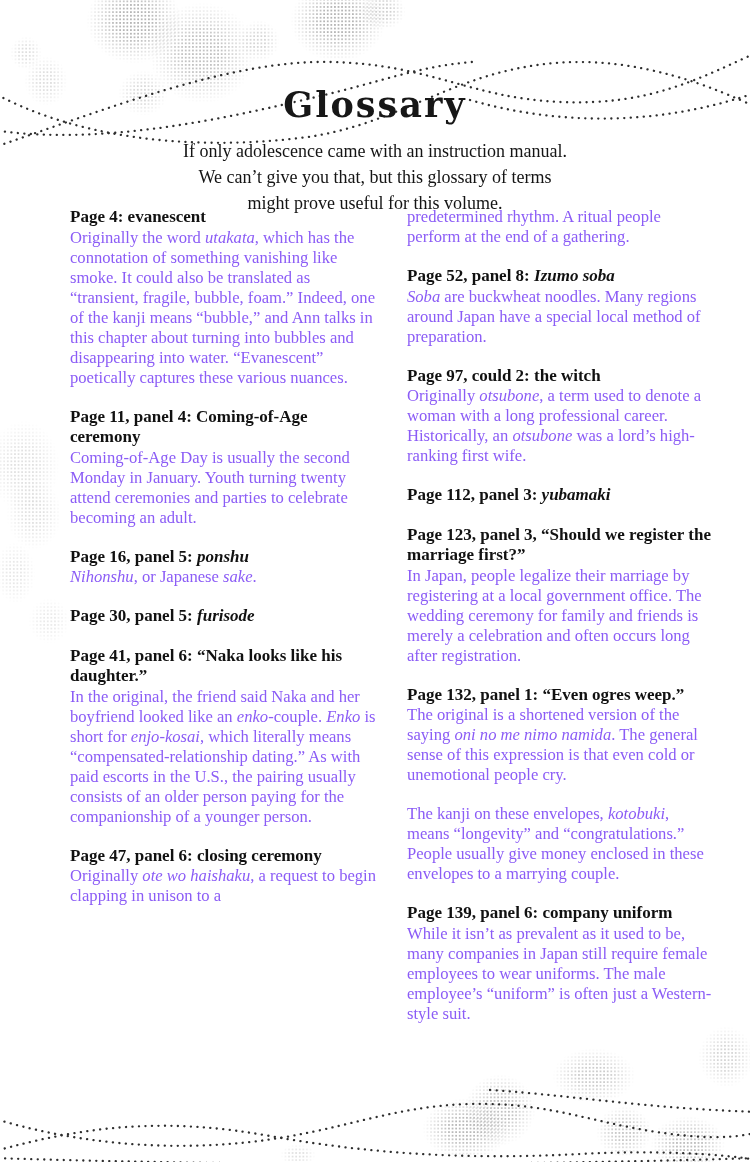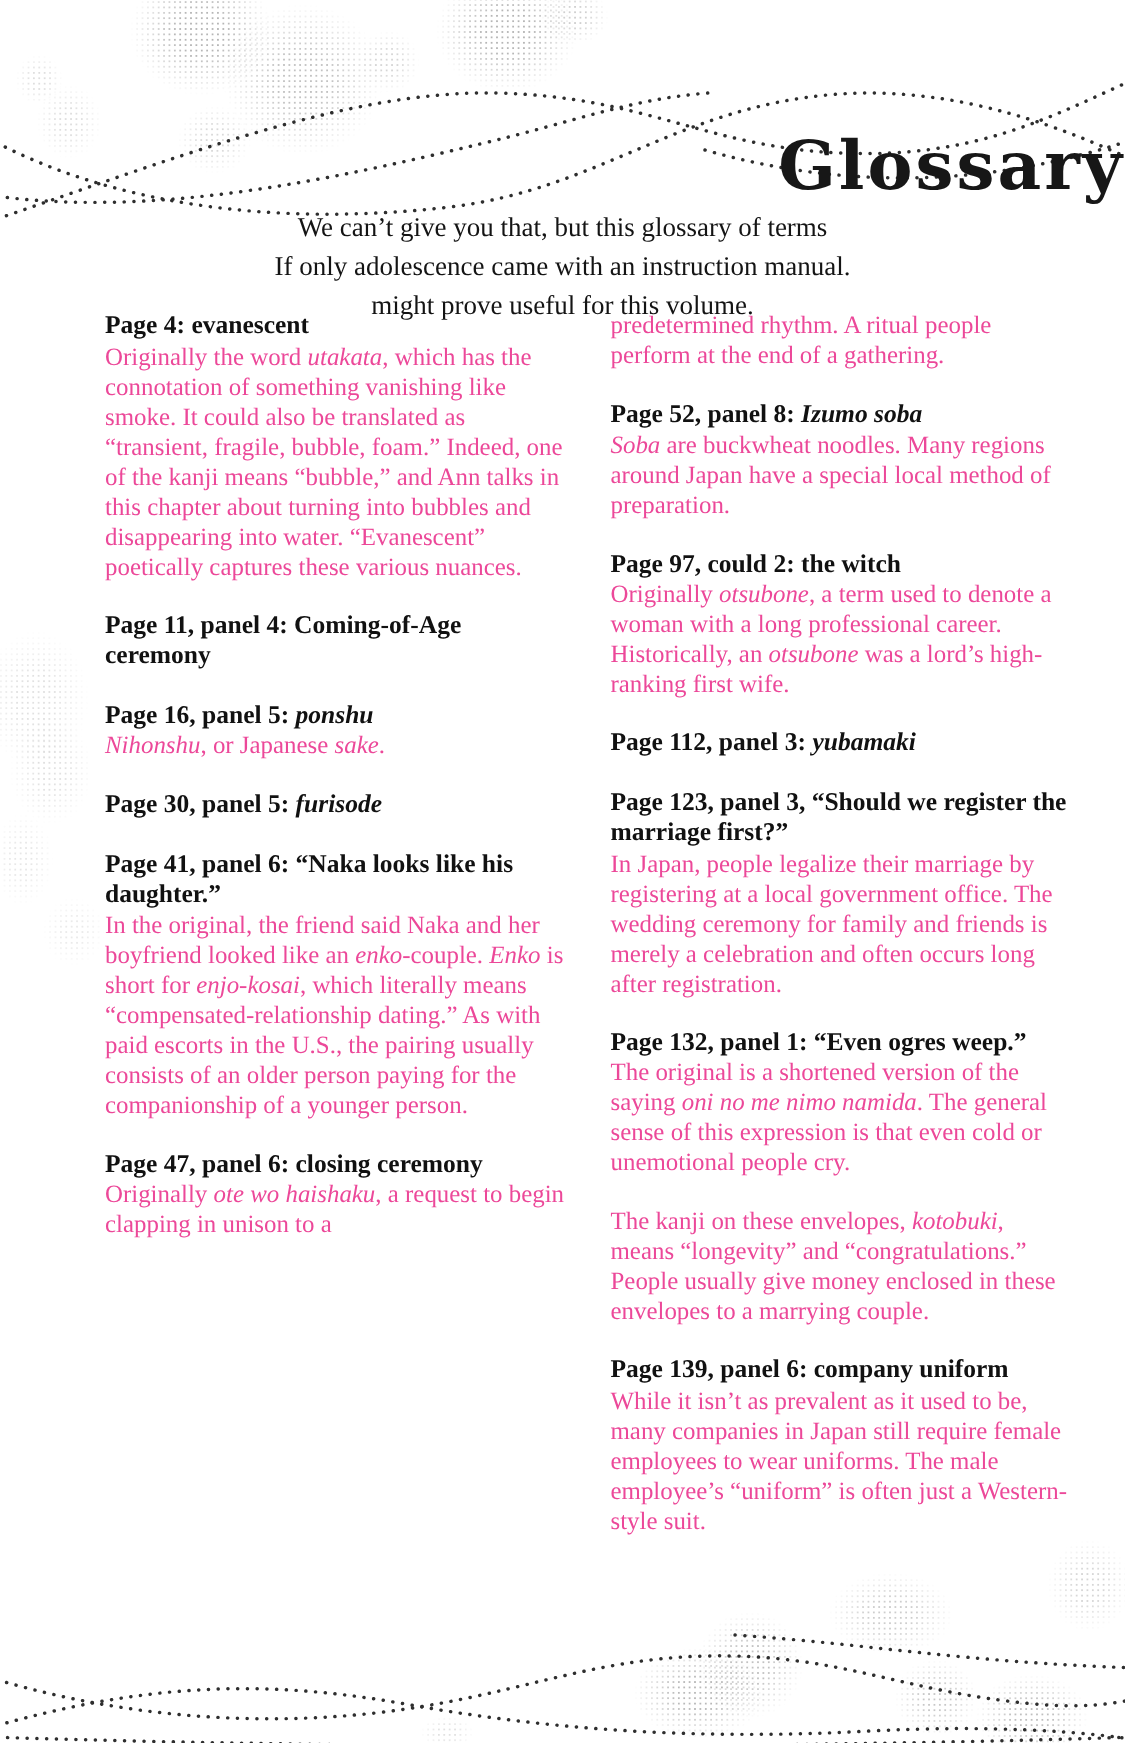--- a/index.html
+++ b/index.html
@@ -52,24 +52,24 @@
   .ht16 { left: 596px; top: 1106px; width: 56px;  height: 52px;  opacity: .38; }
   .ht17 { left: 650px; top: 1116px; width: 76px;  height: 56px;  opacity: .44; }
   .ht18 { left: 698px; top: 1026px; width: 56px;  height: 62px;  opacity: .28; }
   .ht19 { left: 280px; top: 1144px; width: 36px;  height: 22px;  opacity: .20; }
   
   .title {
     position: absolute;
     top: 84px;
     left: 0;
     width: 100%;
-    text-align: right;
+    text-align: center;
     font-family: "DejaVu Serif", serif;
     font-weight: 700;
-    font-size: 45px;
+    font-size: 35px;
     letter-spacing: 2px;
     color: #171717;
   }
   .intro {
     position: absolute;
     top: 138px;
     left: 0;
     width: 100%;
     text-align: center;
     font-size: 18px;
@@ -81,21 +81,21 @@
     position: absolute;
     top: 207px;
     left: 70px;
     right: 36px;
     display: flex;
     gap: 30px;
   }
   .col { flex: 1 1 0; }
   .entry { margin-bottom: 19px; font-size: 16.6px; line-height: 20px; }
   .entry-heading { font-weight: 700; font-size: 17px; line-height: 20.5px; color: #111; }
-  .entry-body { color: #ec4899; }
+  .entry-body { color: #8b5cf6; }
   .entry em { font-style: italic; }
 </style>
 </head>
 <body>
 
 <div class="page">
 
   <div class="halftone ht1"></div>
   <div class="halftone ht2"></div>
   <div class="halftone ht3"></div>
@@ -125,33 +125,34 @@
 
   <svg class="wave-svg wave-bottom" width="750" height="140" viewBox="0 0 750 140" aria-hidden="true">
     <path d="M -8 96 C 70 120, 160 130, 250 120 C 340 110, 390 84, 470 82 C 560 80, 600 106, 690 114 C 720 117, 745 114, 758 110"></path>
     <path d="M -8 130 C 90 102, 170 96, 270 114 C 370 132, 470 138, 580 132 C 660 128, 720 132, 758 138"></path>
     <path d="M -8 136 C 250 144, 500 144, 758 136"></path>
     <path d="M 490 68 C 580 74, 640 86, 758 90"></path>
   </svg>
 
   <div class="title">Glossary</div>
   <div class="intro">
+    <div>If only adolescence came with an instruction manual.</div>
     <div>We can’t give you that, but this glossary of terms</div>
-    <div>If only adolescence came with an instruction manual.</div>
     <div>might prove useful for this volume.</div>
   </div>
 
   <div class="columns">
     <div class="col">
         <div class="entry">
           <div class="entry-heading"><span>Page 4: evanescent</span></div>
           <div class="entry-body"><span>Originally the word </span><em>utakata</em><span>, which has the connotation of something vanishing like smoke. It could also be translated as “transient, fragile, bubble, foam.” Indeed, one of the kanji means “bubble,” and Ann talks in this chapter about turning into bubbles and disappearing into water. “Evanescent” poetically captures these various nuances.</span></div>
         </div>
         <div class="entry">
           <div class="entry-heading"><span>Page 11, panel 4: Coming-of-Age ceremony</span></div>
+          <div class="entry-body"><span>Coming-of-Age Day is usually the second Monday in January. Youth turning twenty attend ceremonies and parties to celebrate becoming an adult.</span></div>
         </div>
         <div class="entry">
           <div class="entry-heading"><span>Page 16, panel 5: </span><em>ponshu</em></div>
           <div class="entry-body"><em>Nihonshu</em><span>, or Japanese </span><em>sake</em><span>.</span></div>
         </div>
         <div class="entry">
           <div class="entry-heading"><span>Page 30, panel 5: </span><em>furisode</em></div>
         </div>
         <div class="entry">
           <div class="entry-heading"><span>Page 41, panel 6: “Naka looks like his daughter.”</span></div>

